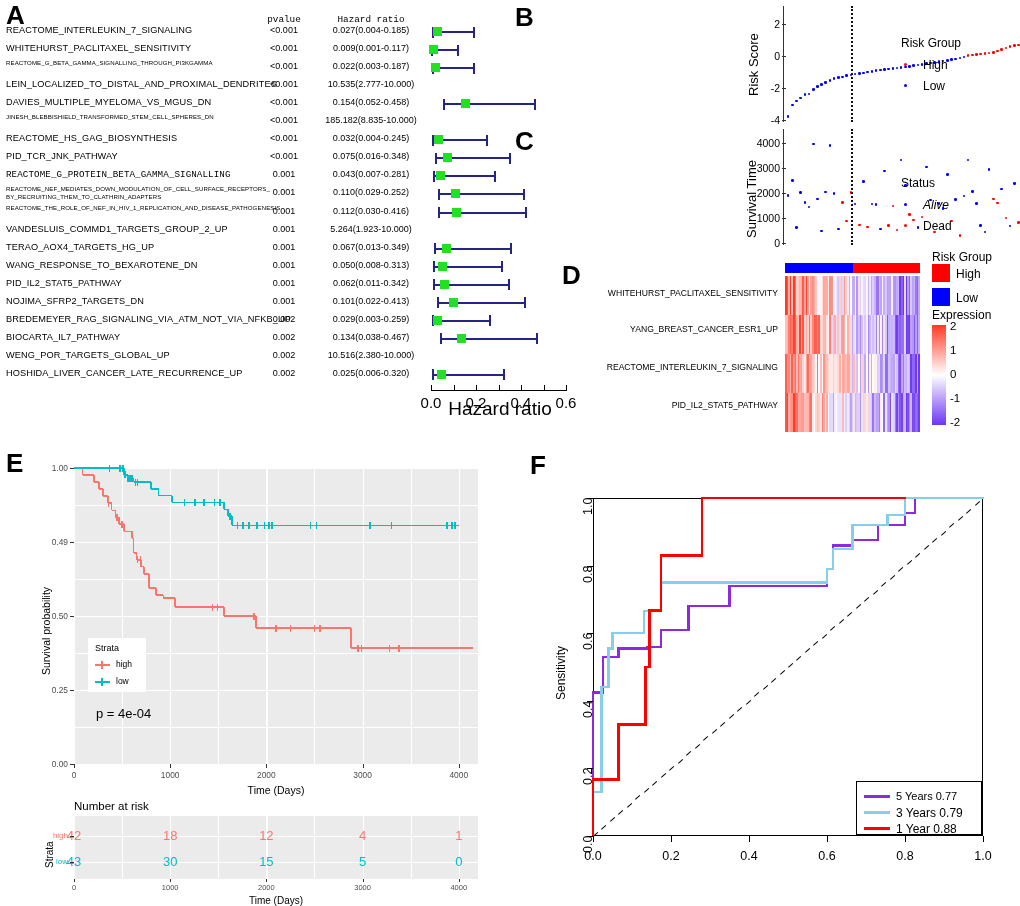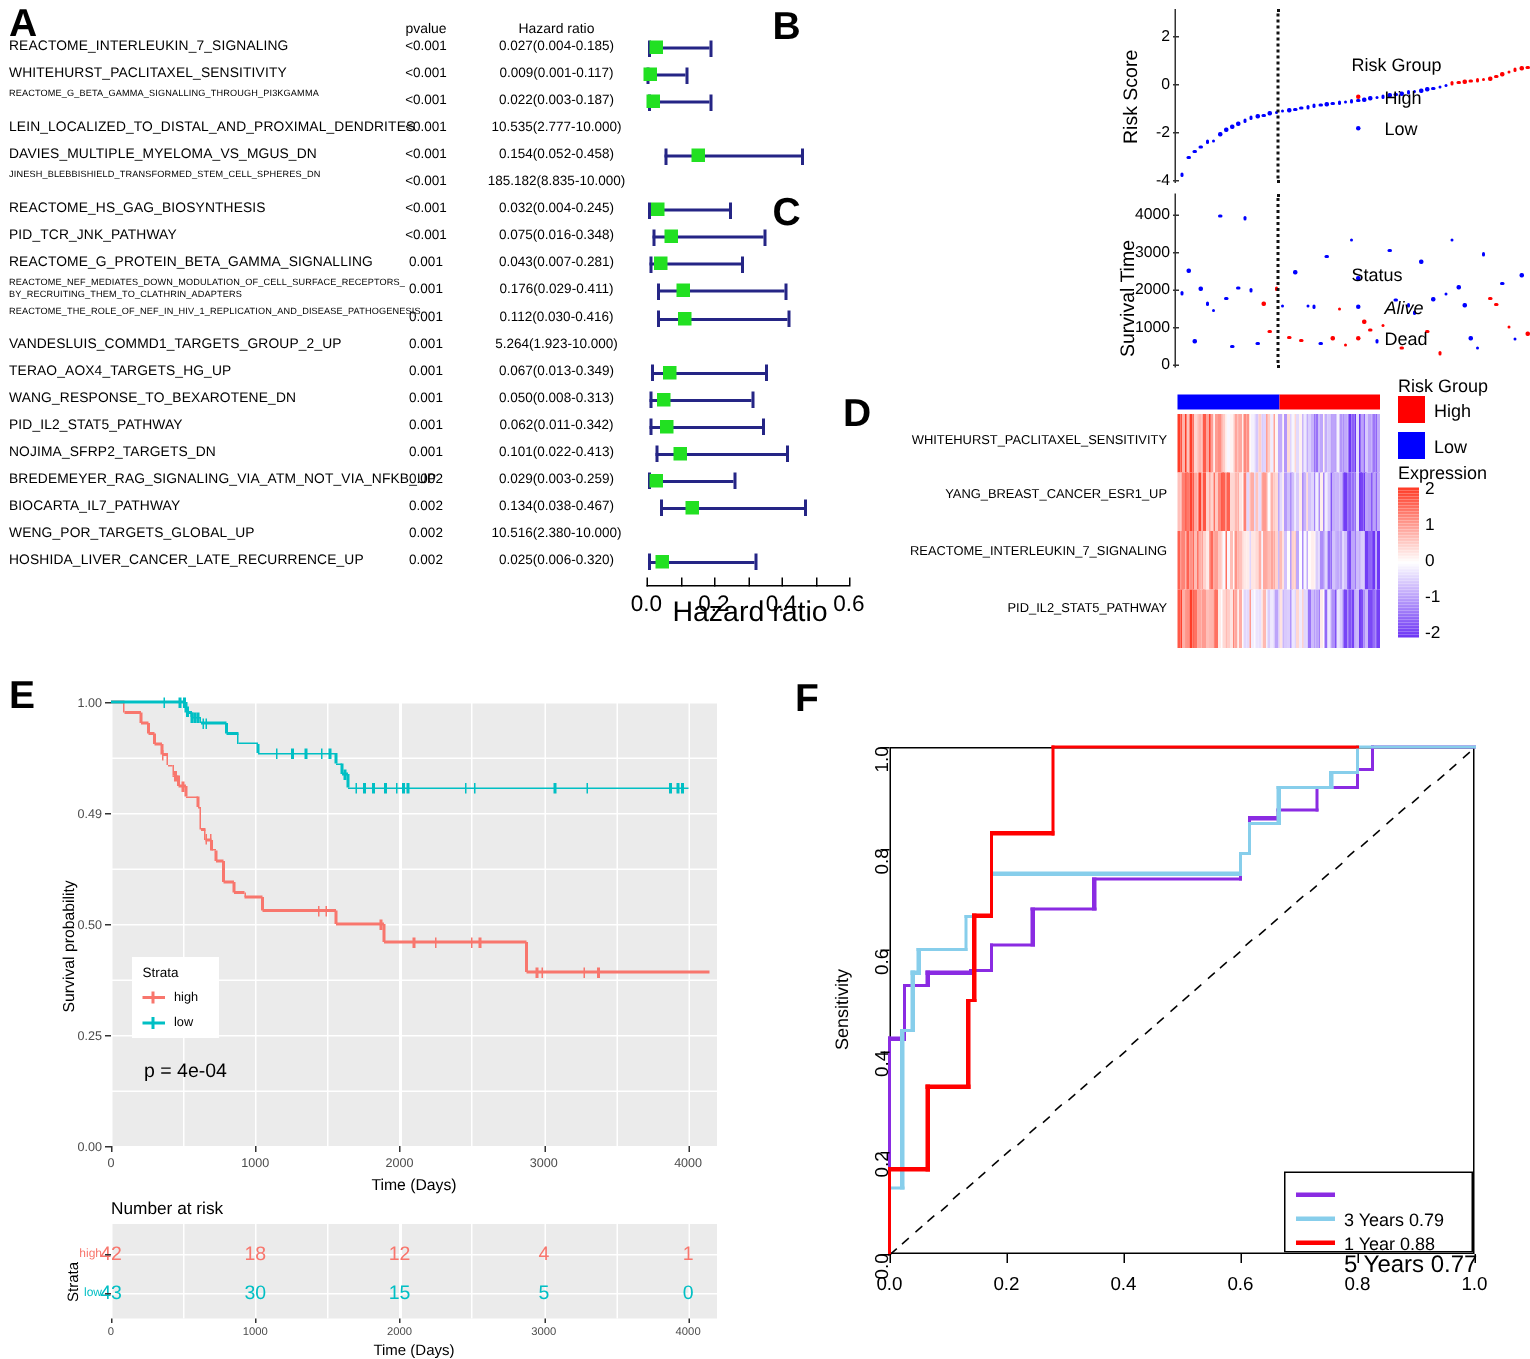--- a/index.html
+++ b/index.html
@@ -5,21 +5,21 @@
   html,body{margin:0;padding:0;background:#fff;}
   body{width:1020px;height:906px;position:relative;font-family:"Liberation Sans",sans-serif;color:#000;overflow:hidden;}
   .abs{position:absolute;}
   .panel-letter{font-weight:bold;font-size:26px;line-height:1;font-family:"Liberation Sans",sans-serif;}
   
   #panelA{left:0;top:0;width:600px;height:435px;}
   .fa-name{position:absolute;left:6px;font-size:9.2px;letter-spacing:.1px;white-space:nowrap;}
   .fa-name.sm{font-size:6.1px;line-height:7.5px;}
   .fa-p{position:absolute;left:258px;width:52px;text-align:center;font-size:9px;}
   .fa-hr{position:absolute;left:312px;width:118px;text-align:center;font-size:9px;}
-  .fa-hdr{position:absolute;font-size:9.3px;}
+  .fa-hdr{position:absolute;font-size:9.3px;font-family:Liberation Mono, monospace;}
   .fp-line{position:absolute;height:2px;background:#252585;}
   .fp-cap{position:absolute;width:2px;height:11px;background:#252585;}
   .fp-box{position:absolute;background:#22e022;}
   .ax-line{position:absolute;background:#000;}
   .ax-lab{position:absolute;font-size:15px;text-align:center;}
   .ax-title{position:absolute;font-size:19px;text-align:center;}
   
   .axis-title-v{position:absolute;transform-origin:0 0;transform:rotate(-90deg);font-size:13px;white-space:nowrap;}
   .tick-lab{position:absolute;font-size:10.5px;text-align:right;white-space:nowrap;}
   .tickm{position:absolute;background:#333;height:1px;}
@@ -71,29 +71,29 @@
       <div class="fa-hr" style="top:97.2px;">0.154(0.052-0.458)</div>
       <div class="fa-name sm" style="top:113.25px;">JINESH_BLEBBISHIELD_TRANSFORMED_STEM_CELL_SPHERES_DN</div>
       <div class="fa-p" style="top:115.25px;">&lt;0.001</div>
       <div class="fa-hr" style="top:115.25px;">185.182(8.835-10.000)</div>
       <div class="fa-name" style="top:133.3px;">REACTOME_HS_GAG_BIOSYNTHESIS</div>
       <div class="fa-p" style="top:133.3px;">&lt;0.001</div>
       <div class="fa-hr" style="top:133.3px;">0.032(0.004-0.245)</div>
       <div class="fa-name" style="top:151.35000000000002px;">PID_TCR_JNK_PATHWAY</div>
       <div class="fa-p" style="top:151.35000000000002px;">&lt;0.001</div>
       <div class="fa-hr" style="top:151.35000000000002px;">0.075(0.016-0.348)</div>
-      <div class="fa-name" style="top:169.4px;">REACTOME_G_PROTEIN_BETA_GAMMA_SIGNALLING</div>
+      <div class="fa-name" style="top:169.4px;font-family:Liberation Mono, monospace;">REACTOME_G_PROTEIN_BETA_GAMMA_SIGNALLING</div>
       <div class="fa-p" style="top:169.4px;">0.001</div>
       <div class="fa-hr" style="top:169.4px;">0.043(0.007-0.281)</div>
       <div class="fa-name sm" style="top:185.45000000000002px;">
         <div>REACTOME_NEF_MEDIATES_DOWN_MODULATION_OF_CELL_SURFACE_RECEPTORS_</div>
         <div>BY_RECRUITING_THEM_TO_CLATHRIN_ADAPTERS</div>
       </div>
       <div class="fa-p" style="top:187.45000000000002px;">0.001</div>
-      <div class="fa-hr" style="top:187.45000000000002px;">0.176(0.029-0.411)</div>
+      <div class="fa-hr" style="top:187.45000000000002px;">0.110(0.029-0.252)</div>
       <div class="fa-name sm" style="top:203.5px;">REACTOME_THE_ROLE_OF_NEF_IN_HIV_1_REPLICATION_AND_DISEASE_PATHOGENESIS</div>
       <div class="fa-p" style="top:205.5px;">0.001</div>
       <div class="fa-hr" style="top:205.5px;">0.112(0.030-0.416)</div>
       <div class="fa-name" style="top:223.55px;">VANDESLUIS_COMMD1_TARGETS_GROUP_2_UP</div>
       <div class="fa-p" style="top:223.55px;">0.001</div>
       <div class="fa-hr" style="top:223.55px;">5.264(1.923-10.000)</div>
       <div class="fa-name" style="top:241.60000000000002px;">TERAO_AOX4_TARGETS_HG_UP</div>
       <div class="fa-p" style="top:241.60000000000002px;">0.001</div>
       <div class="fa-hr" style="top:241.60000000000002px;">0.067(0.013-0.349)</div>
       <div class="fa-name" style="top:259.65px;">WANG_RESPONSE_TO_BEXAROTENE_DN</div>
@@ -1207,19 +1207,19 @@
       <div class="roc-ticklab" style="left:285px;top:409px;width:44px;text-align:center;">0.6</div>
       <div style="position:absolute;left:307px;top:396px;width:1px;height:6px;background:#000;"></div>
       <div class="roc-ticklab" style="left:363px;top:409px;width:44px;text-align:center;">0.8</div>
       <div style="position:absolute;left:385px;top:396px;width:1px;height:6px;background:#000;"></div>
       <div class="roc-ticklab" style="left:441px;top:409px;width:44px;text-align:center;">1.0</div>
       <div style="position:absolute;left:463px;top:396px;width:1px;height:6px;background:#000;"></div>
     </div>
   <div class="axis-title-v" style="left:34px;top:260px;font-size:12px;">Sensitivity</div>
   <div class="abs" id="rf-legend" style="left:336px;top:341px;width:126px;height:54px;border:1px solid #000;background:#fff;box-sizing:border-box;">
       <div style="position:absolute;left:7px;top:13px;width:26px;height:3px;background:#8a2be2;"></div>
-      <div style="position:absolute;left:39px;top:8px;font-size:16px;white-space:nowrap;margin-top:45px;">5 Years 0.77</div>
+      <div style="position:absolute;left:39px;top:8px;font-size:11px;white-space:nowrap;">5 Years 0.77</div>
       <div style="position:absolute;left:7px;top:29px;width:26px;height:3px;background:#87ceeb;"></div>
       <div style="position:absolute;left:39px;top:24px;font-size:12px;white-space:nowrap;">3 Years 0.79</div>
       <div style="position:absolute;left:7px;top:45px;width:26px;height:3px;background:#ff0000;"></div>
       <div style="position:absolute;left:39px;top:40px;font-size:12px;white-space:nowrap;">1 Year 0.88</div>
     </div>
 </div>
 
 </body></html>

